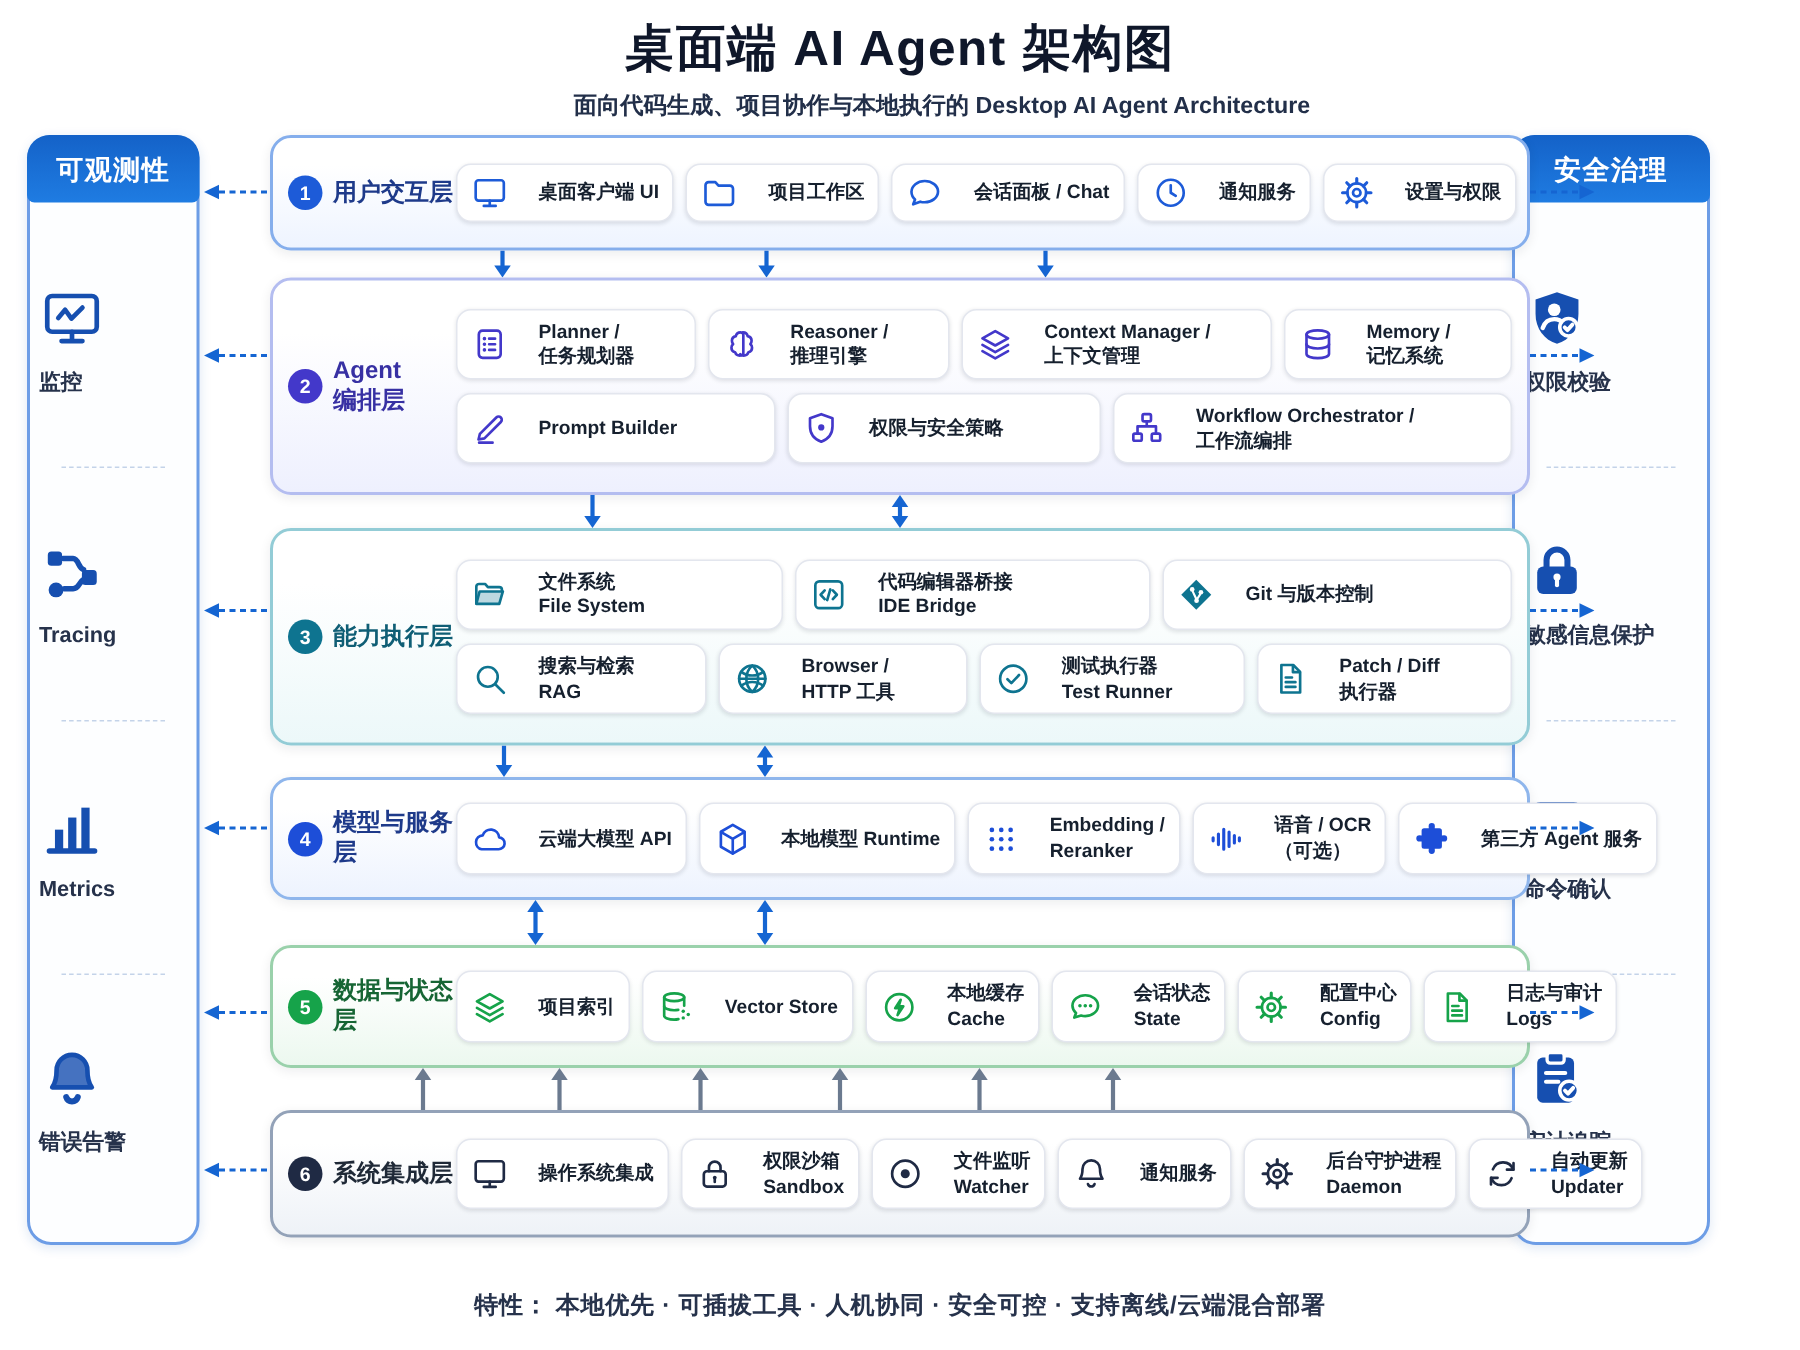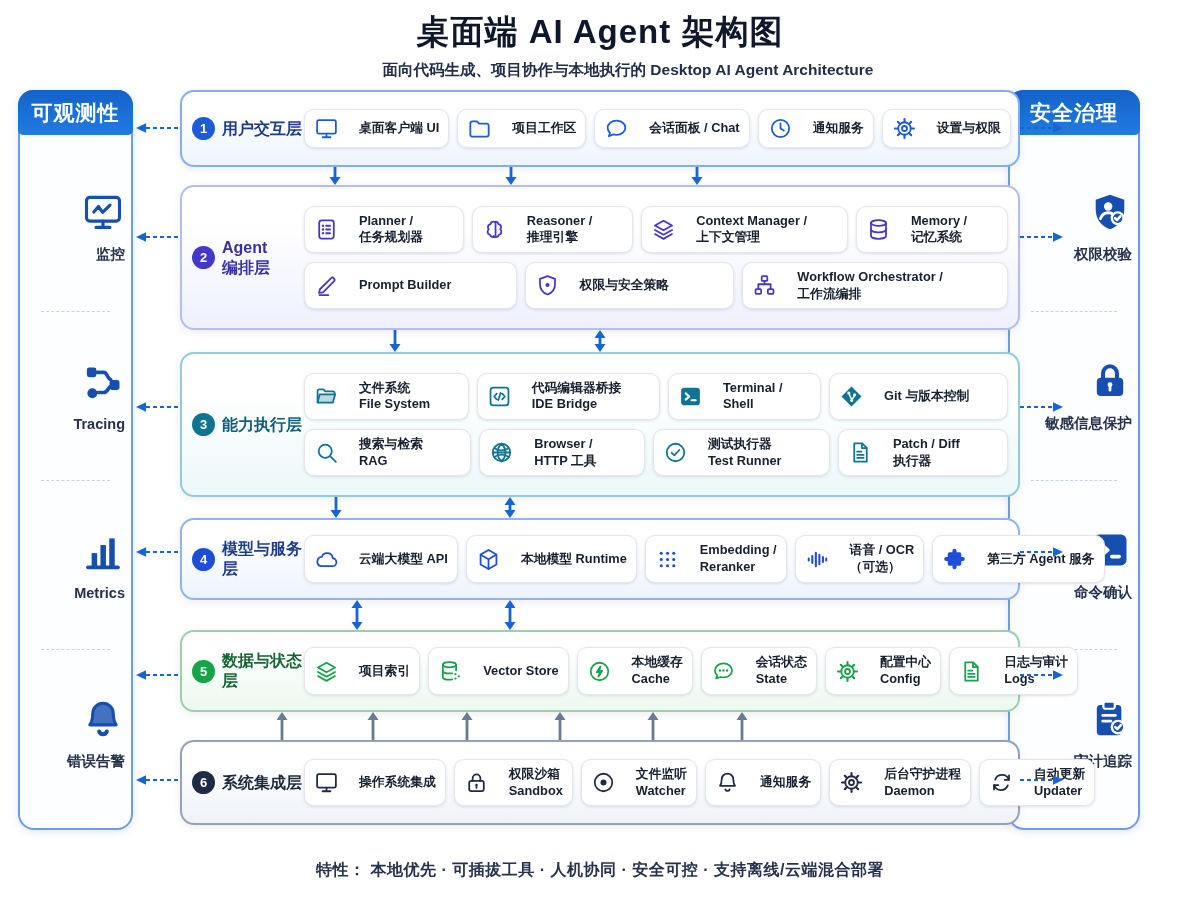--- a/index.html
+++ b/index.html
@@ -10,24 +10,24 @@
     font-size:33px;font-weight:800;color:#0f172a;letter-spacing:1px;}
   .sub-title{position:absolute;top:60px;left:0;width:100%;text-align:center;
     font-size:15.5px;font-weight:600;color:#222f49;padding-left:28px;}
 
   
   .sidebar{position:absolute;top:90px;height:740px;border:2px solid #6d9de6;border-radius:16px;
     background:#fdfeff;box-shadow:0 2px 8px rgba(21,86,178,.14);display:flex;flex-direction:column;box-sizing:border-box;}
   .sidebar.left{left:18px;width:115px;}
   .sidebar.right{left:1008px;width:132px;}
   .sb-header{flex:none;height:45px;margin:-2px -2px 0 -2px;border-radius:15px 15px 5px 5px;
-    background:linear-gradient(180deg,#1462c8,#1f7ce2);color:#fff;font-size:21px;font-weight:700;
+    background:linear-gradient(180deg,#1462c8,#1f7ce2);color:#fff;font-size:18px;font-weight:700;
     display:flex;align-items:center;justify-content:center;letter-spacing:1px;}
   .sb-body{flex:1;display:flex;flex-direction:column;padding:8px 6px 10px 6px;}
-  .sb-item{flex:1;display:flex;flex-direction:column;align-items:flex-end;justify-content:center;gap:11px;}
+  .sb-item{flex:1;display:flex;flex-direction:column;align-items:flex-start;justify-content:center;gap:11px;}
   .sb-item .ic{width:44px;height:44px;}
   .sb-ic{color:#164fb0;line-height:0;}
   .sb-label{font-size:14.5px;font-weight:700;color:#26324b;text-align:center;}
   .sb-sep{flex:none;border-top:1.5px dashed #c4d3e9;margin:0 15px;}
 
   
   .layer{position:absolute;left:180px;width:840px;box-sizing:border-box;
     border:2px solid var(--border);border-radius:14px;
     background:linear-gradient(180deg,#ffffff 25%,var(--tint) 100%);
     box-shadow:0 2px 8px rgba(15,23,42,.08);
@@ -279,28 +279,20 @@
             </div>
             <div class="card">
               <span class="ic-wrap"><svg class="ic" viewBox="0 0 24 24" fill="none" stroke="currentColor" stroke-width="1.7" stroke-linecap="round" stroke-linejoin="round" aria-hidden="true">
                   <rect x="3.4" y="3.4" width="17.2" height="17.2" rx="2.6"></rect>
                   <path d="M9.4 9.2L6.8 12l2.6 2.8M14.6 9.2L17.2 12l-2.6 2.8M13 8.6l-2 6.8"></path>
                 </svg></span>
               <div class="card-label"><span>代码编辑器桥接</span><span class="l2">IDE Bridge</span></div>
             </div>
             <div class="card">
               <span class="ic-wrap"><svg class="ic" viewBox="0 0 24 24" fill="none" stroke="currentColor" stroke-width="1.7" stroke-linecap="round" stroke-linejoin="round" aria-hidden="true">
-                  <rect x="3" y="3.6" width="18" height="16.8" rx="3" fill="currentColor" stroke="none"></rect>
-                  <path d="M7.4 9l3.4 3-3.4 3" stroke="#fff" stroke-width="2"></path>
-                  <path d="M13 15.6h4" stroke="#fff" stroke-width="2"></path>
-                </svg></span>
-              <div class="card-label"><span>Terminal /</span><span class="l2">Shell</span></div>
-            </div>
-            <div class="card">
-              <span class="ic-wrap"><svg class="ic" viewBox="0 0 24 24" fill="none" stroke="currentColor" stroke-width="1.7" stroke-linecap="round" stroke-linejoin="round" aria-hidden="true">
                   <path d="M12 2.4L21.6 12 12 21.6 2.4 12z" fill="currentColor" stroke="none"></path>
                   <circle cx="9.4" cy="8.6" r="1.5" fill="#fff" stroke="none"></circle>
                   <circle cx="15" cy="10.4" r="1.5" fill="#fff" stroke="none"></circle>
                   <circle cx="12.2" cy="15.8" r="1.5" fill="#fff" stroke="none"></circle>
                   <path d="M9.8 10l2 4.2M14.5 11.8l-1.7 2.6" stroke="#fff" stroke-width="1.4"></path>
                 </svg></span>
               <div class="card-label"><span>Git 与版本控制</span></div>
             </div>
           </div>
           <div class="row">

